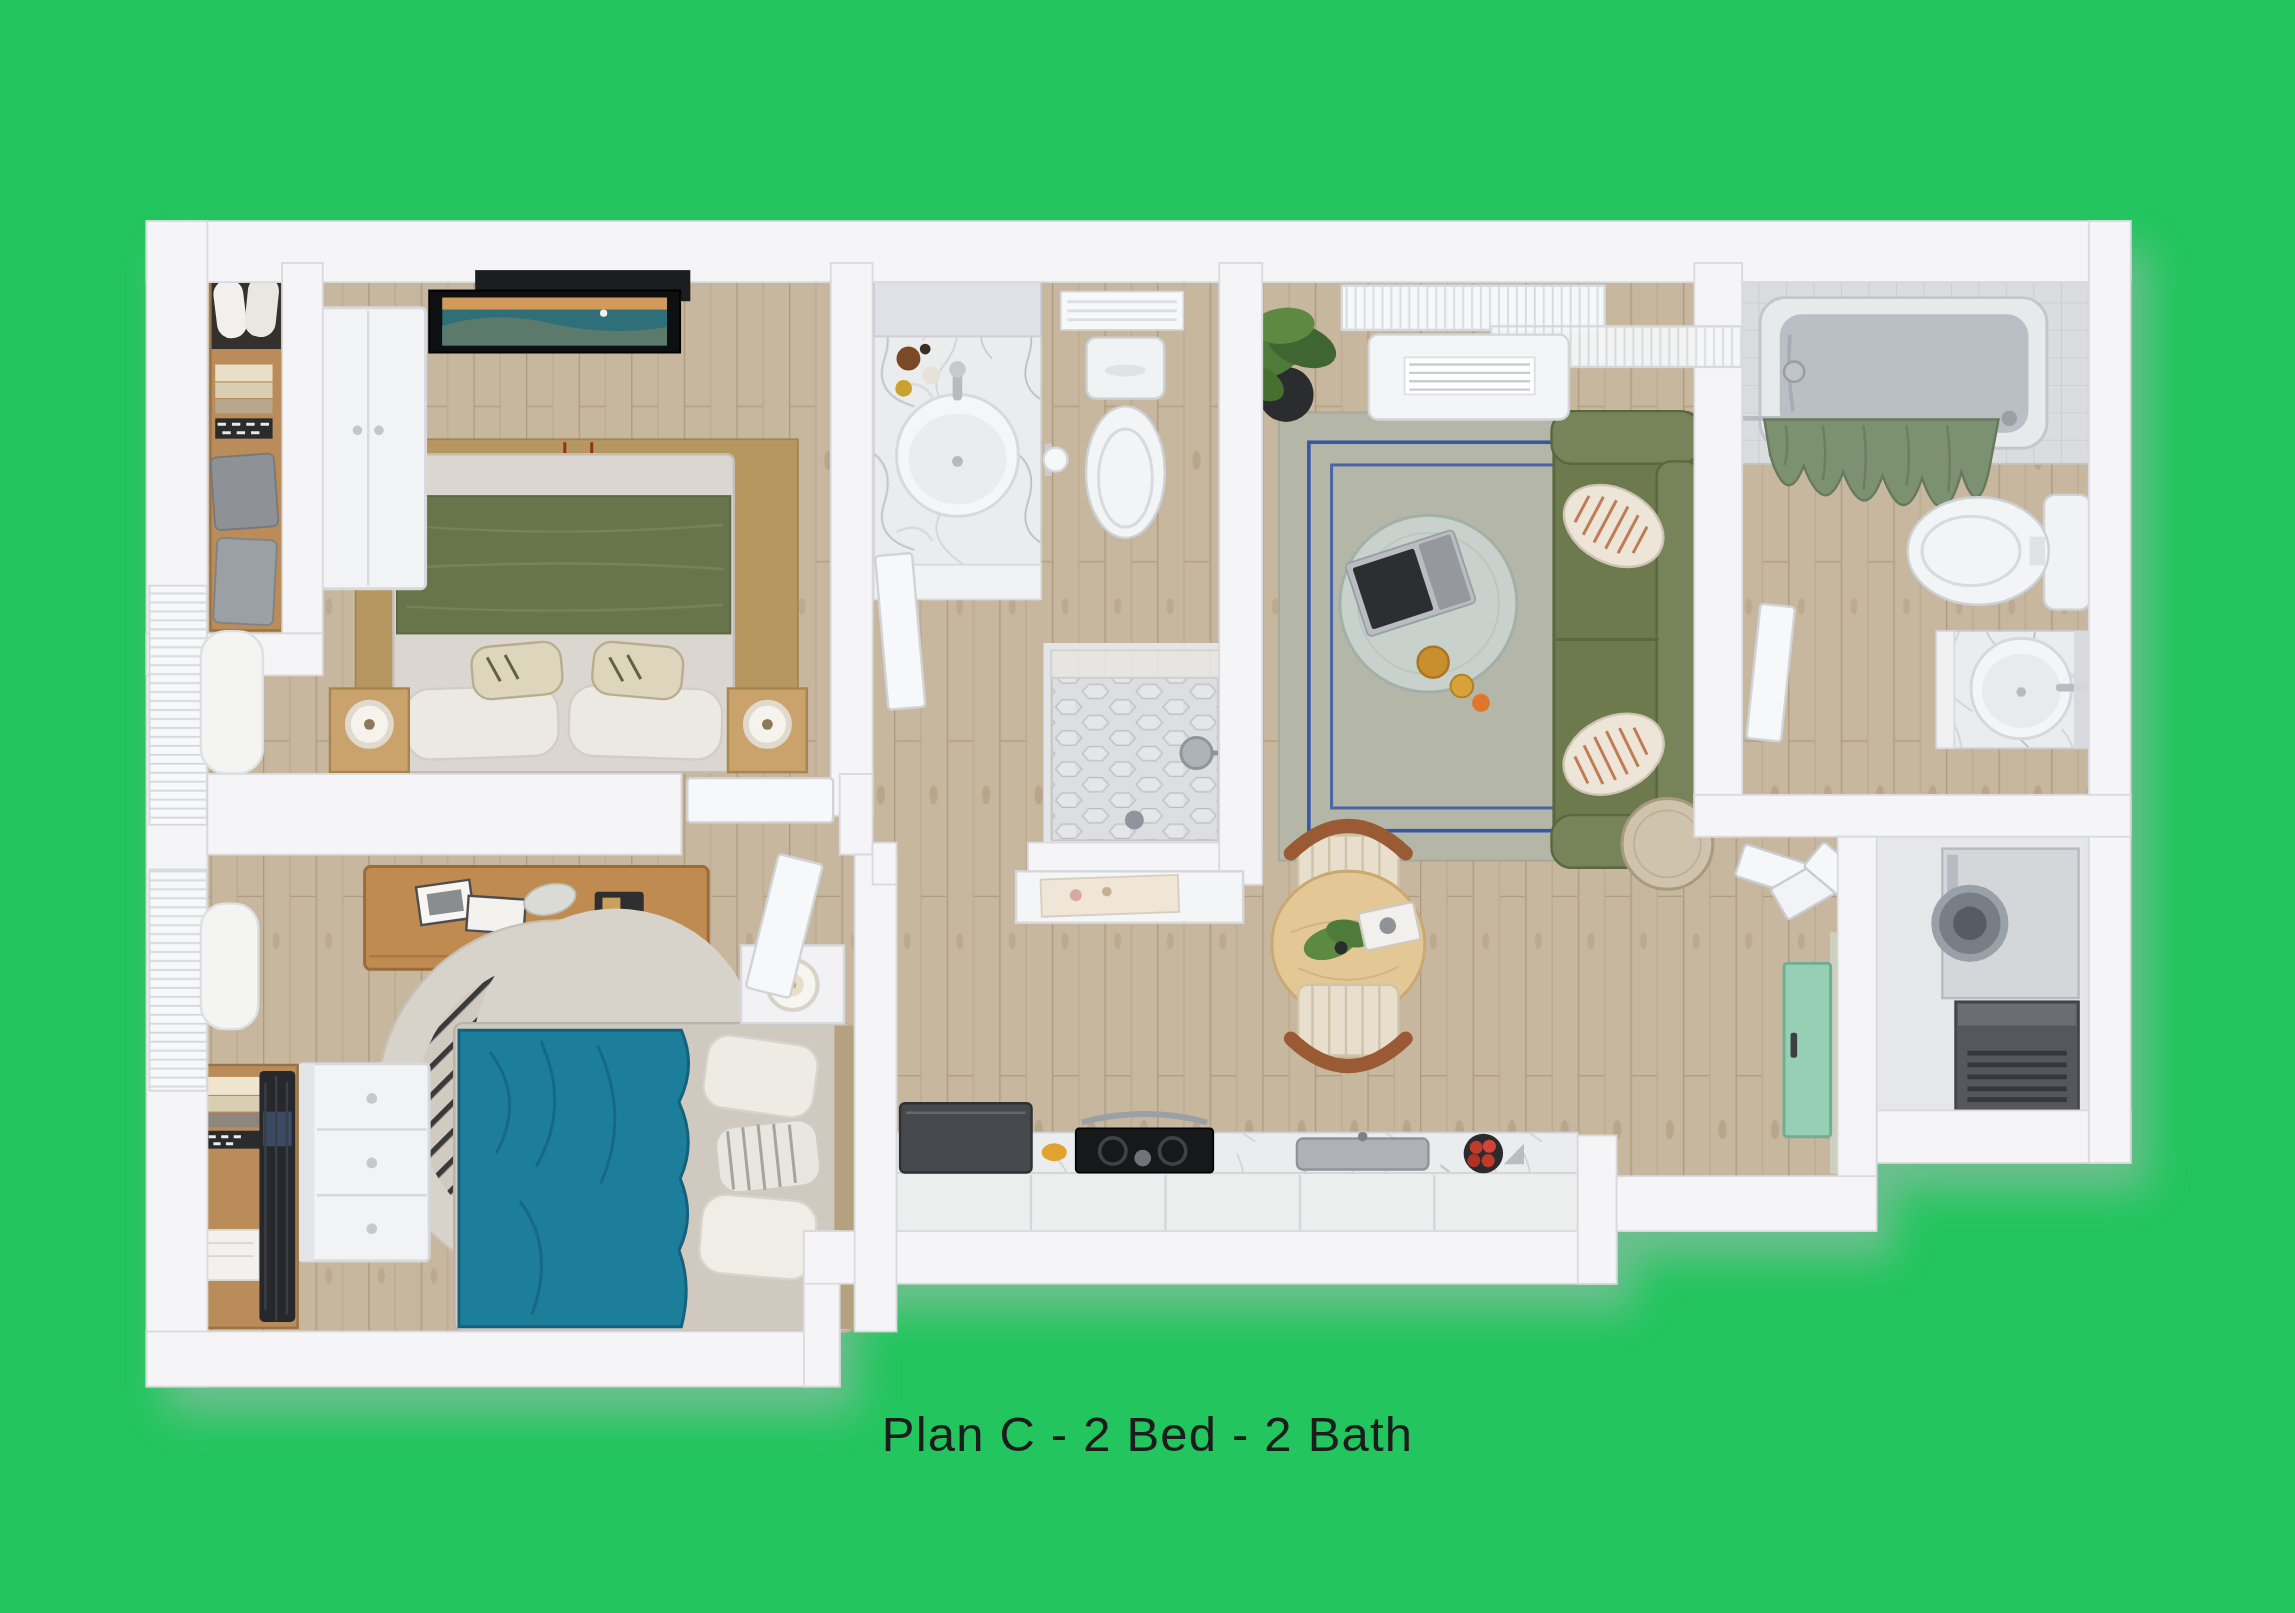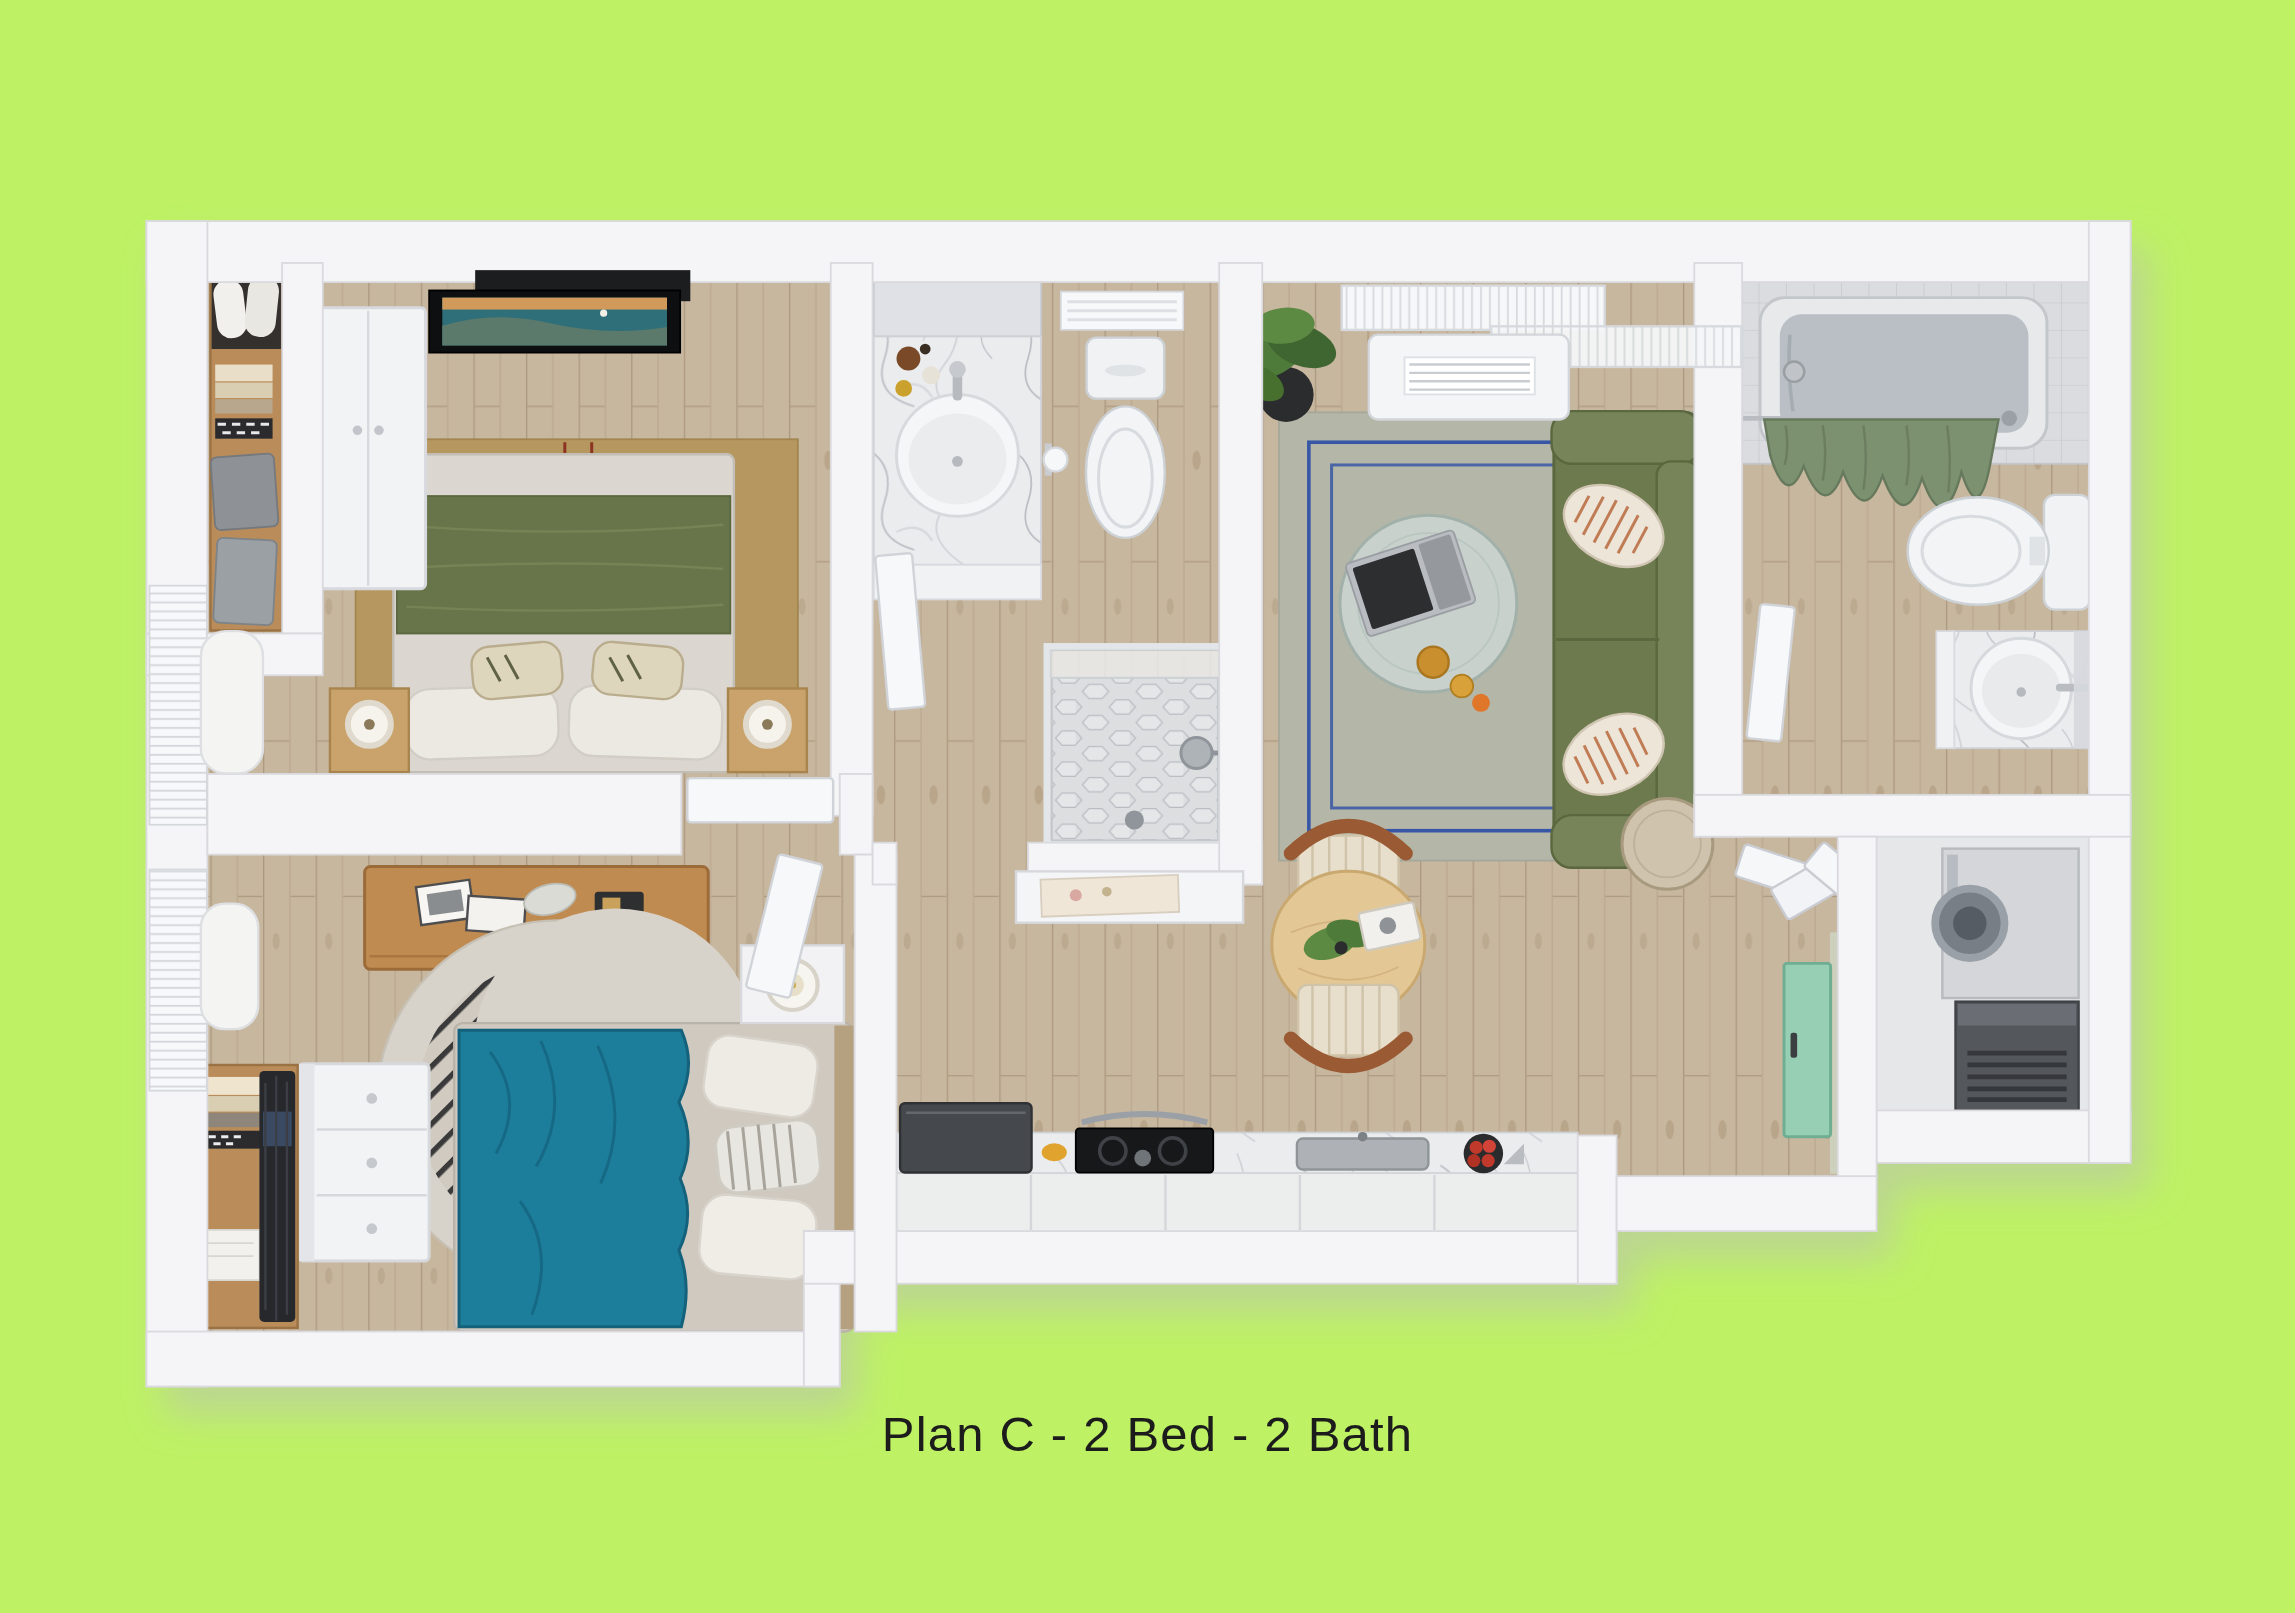--- a/index.html
+++ b/index.html
@@ -1,16 +1,16 @@
 <!DOCTYPE html>
 <html style="font-size:9.6px"><head>
 <meta charset="utf-8">
 <style>
   html,body{margin:0;padding:0;background:#ffffff;}
-  #stage{position:relative;width:2295px;height:1613px;background:#bef264;overflow:hidden;
+  #stage{position:relative;width:2295px;height:1613px;background:#22c55e;overflow:hidden;
          font-family:"Liberation Sans",sans-serif;}
   #plan-svg{position:absolute;left:0;top:0;width:2295px;height:1613px;display:block;}
   #caption{position:absolute;left:0;top:1406px;width:2295px;text-align:center;
            font-size:49px;font-weight:500;letter-spacing:1.2px;color:#1c1c1c;}
 </style>
 </head>
 <body>
 
 <div id="stage">
 

